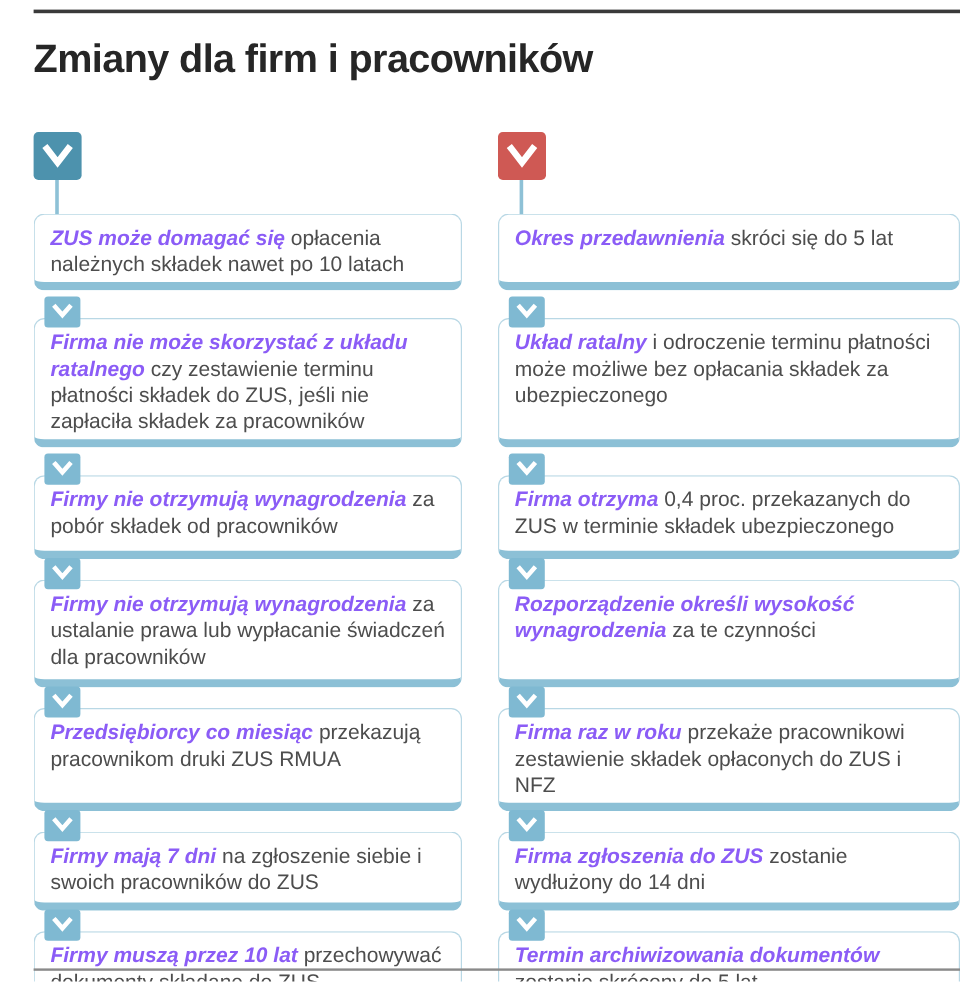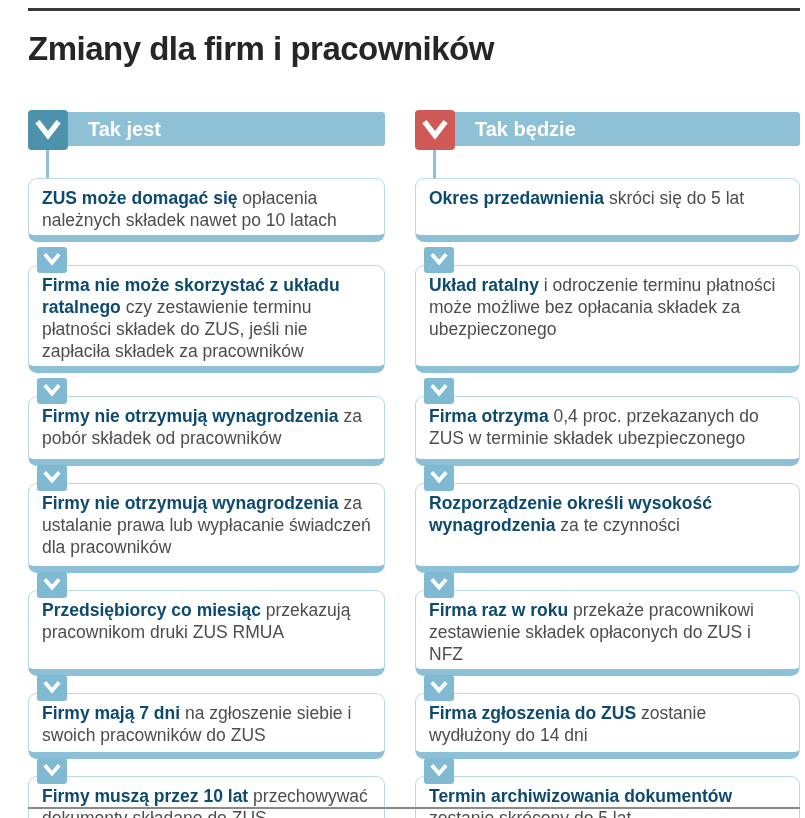--- a/index.html
+++ b/index.html
@@ -33,21 +33,21 @@
   .header-icon.teal{background:#4d92ad;}
   .header-icon.red{background:#cf5954;}
   .drop-line{position:absolute;left:18px;top:40px;width:3px;height:30px;background:#8ec1d6;}
   
   .box{
     position:relative;background:#fff;box-sizing:border-box;
     border:1px solid #b9d8e5;border-bottom:7px solid #8cc0d6;border-radius:9px;
     padding:8px 10px 4px 13px;
     font-size:17.5px;line-height:22px;color:#4d4d4d;
   }
-  .box b{color:#0c4a6e;}
+  .box b{color:#8b5cf6;font-style:italic;}
   .box p{margin:0;}
   .mt-first{margin-top:30px;}
   .mt-mid{margin-top:23px;}
   .mt-std{margin-top:17px;}
   .h52{min-height:52px;} .h95{min-height:95px;} .h70{min-height:70px;}
   .h90{min-height:90px;} .h69{min-height:69px;} .h66{min-height:66px;} .h64{min-height:64px;}
   .connector{
     position:absolute;left:8px;top:-19px;width:30px;height:26px;
     background:#7fb9d2;border-radius:3px;
     display:flex;align-items:center;justify-content:center;z-index:3;
@@ -57,34 +57,28 @@
 </head>
 <body>
 
 <div class="page">
   <div class="top-rule"></div>
   <h1 class="page-title">Zmiany dla firm i pracowników</h1>
 
   <div class="grid">
 
     <div class="col-header">
-      <div class="header-bar">
-        <span class="header-label">Tak jest</span>
-      </div>
       <div class="header-icon teal">
         <svg width="34" height="34" viewBox="0 0 38 38">
             <polyline points="9,12 19,25 29,12" fill="none" stroke="#fff" stroke-width="6" stroke-linecap="square"></polyline>
           </svg>
       </div>
       <div class="drop-line"></div>
     </div>
     <div class="col-header">
-      <div class="header-bar">
-        <span class="header-label">Tak będzie</span>
-      </div>
       <div class="header-icon red">
         <svg width="34" height="34" viewBox="0 0 38 38">
             <polyline points="9,12 19,25 29,12" fill="none" stroke="#fff" stroke-width="6" stroke-linecap="square"></polyline>
           </svg>
       </div>
       <div class="drop-line"></div>
     </div>
 
     <div class="box mt-first h52">
       <p><b>ZUS może domagać się</b><span> opłacenia należnych składek nawet po 10 latach</span></p>

